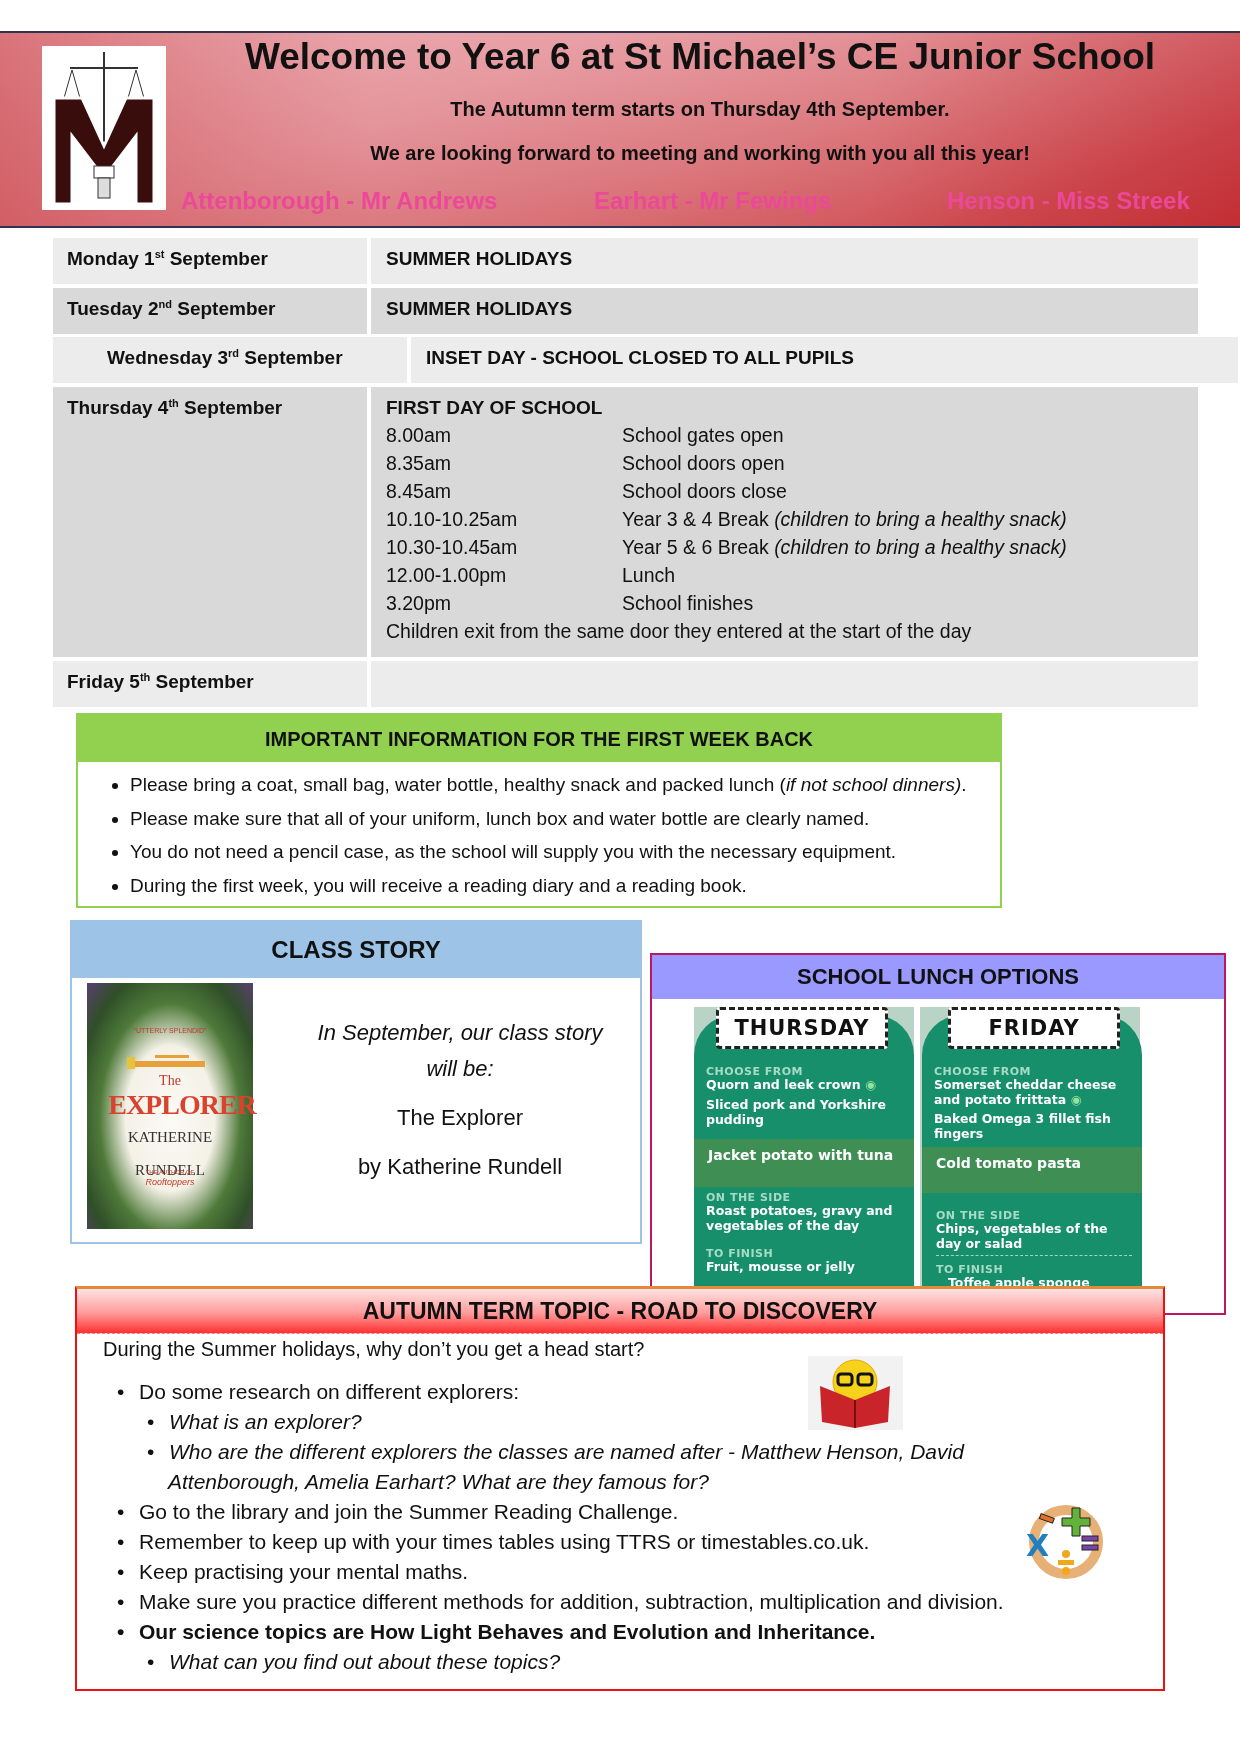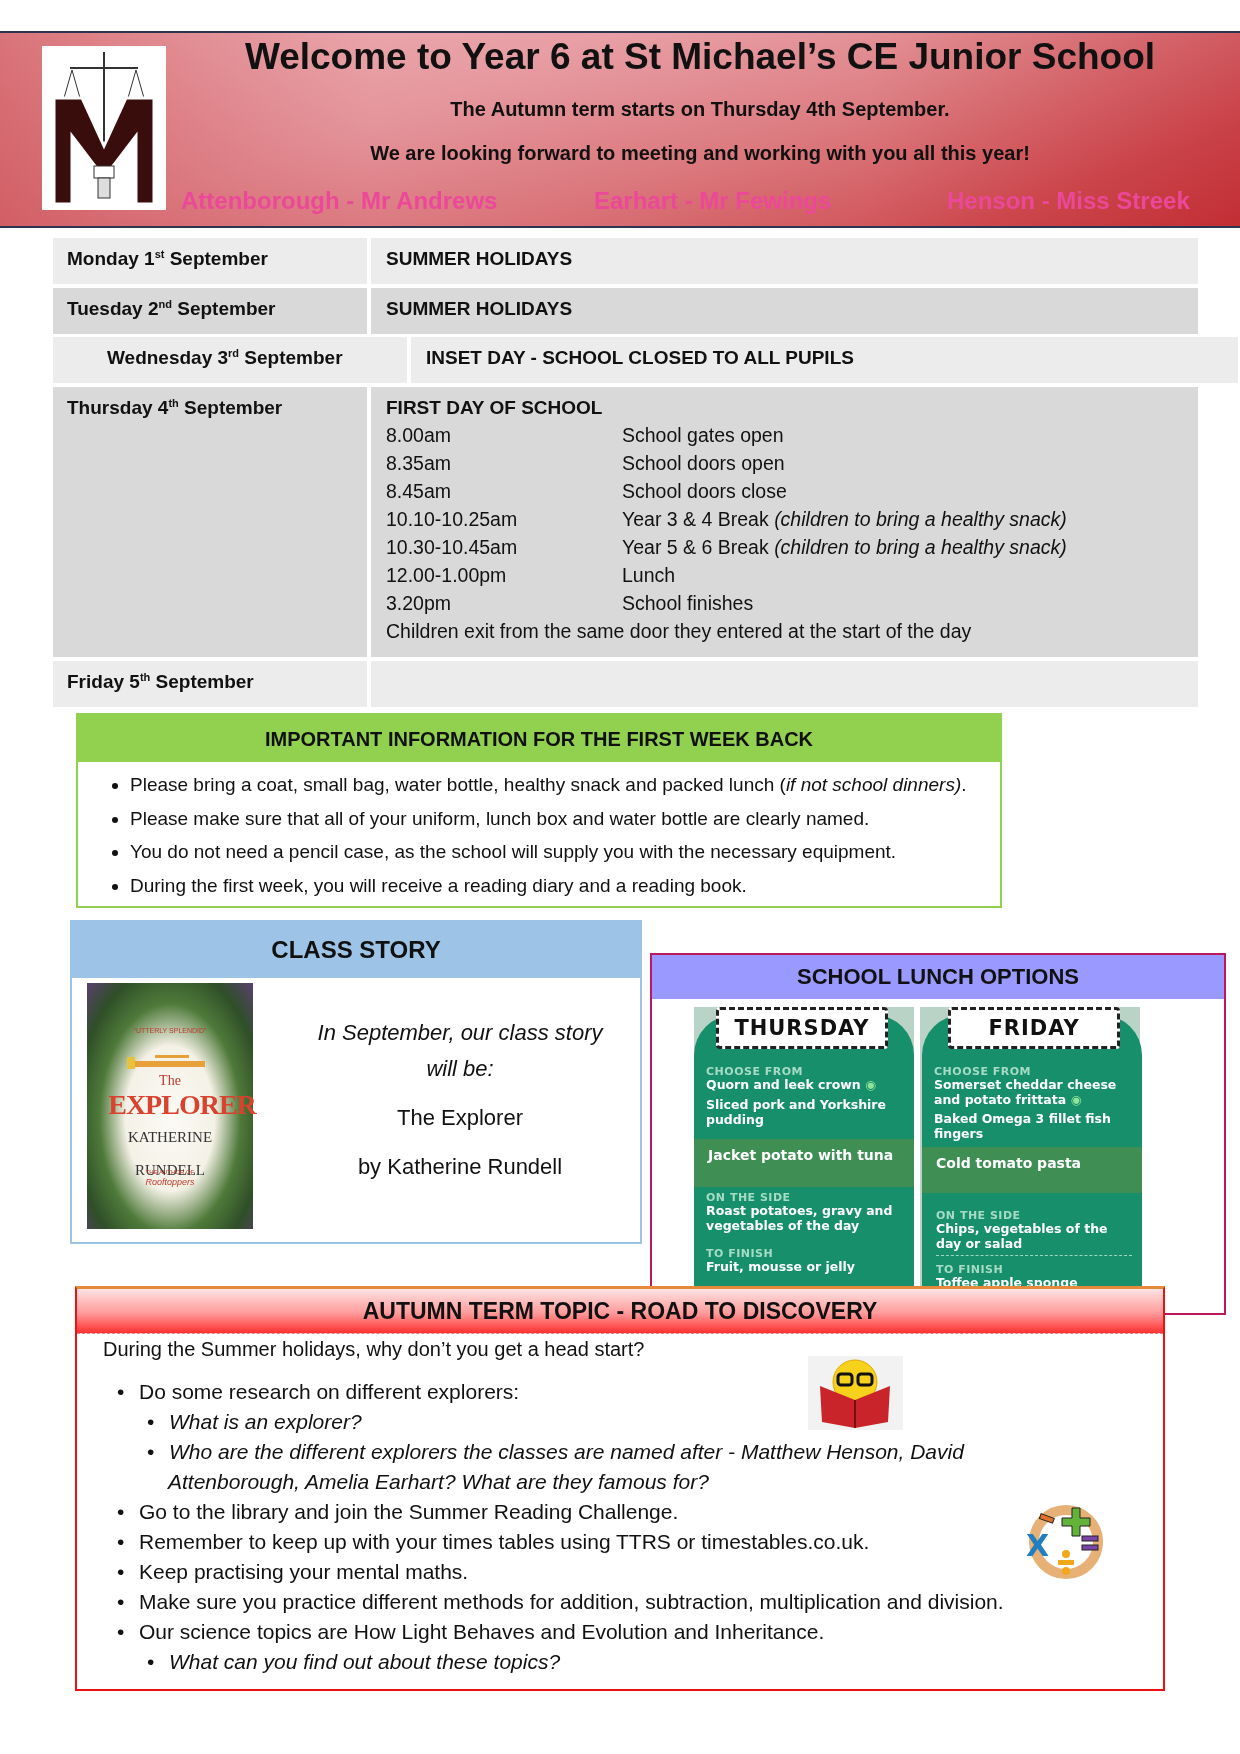--- a/index.html
+++ b/index.html
@@ -174,38 +174,38 @@
   <div class="menu-bg" style="left:268px;"></div>
   <div class="menu" style="left:270px;top:60px;height:294px;">
     <div class="m-cap" style="position:absolute;left:12px;top:50px;">CHOOSE FROM</div>
     <div class="m-item" style="position:absolute;left:12px;top:62px;width:200px;"><span>Somerset cheddar cheese and potato frittata</span> <span style="color:#8fe39b;">◉</span></div>
     <div class="m-item" style="position:absolute;left:12px;top:96px;width:180px;">Baked Omega 3 fillet fish fingers</div>
     <div class="m-band" style="top:132px;height:46px;">Cold tomato pasta</div>
     <div class="m-cap" style="position:absolute;left:14px;top:194px;width:196px;">ON THE SIDE</div>
     <div class="m-item" style="position:absolute;left:14px;top:206px;width:196px;">Chips, vegetables of the day or salad</div>
     <div class="dash" style="position:absolute;left:14px;top:240px;width:196px;"></div>
     <div class="m-cap" style="position:absolute;left:14px;top:248px;">TO FINISH</div>
-    <div class="m-item" style="position:absolute;left:14px;top:260px;width:196px;">Toffee apple sponge</div>
+    <div class="m-item" style="position:absolute;left:26px;top:260px;width:196px;">Toffee apple sponge</div>
   </div>
   <div class="day-label" style="left:296px;top:52px;position:absolute;">FRIDAY</div>
 </div>
 
 <div id="autumn" class="abs">
   <div id="autumn-head">AUTUMN TERM TOPIC - ROAD TO DISCOVERY</div>
 </div>
 <div class="abs" style="left:103px;top:1338px;font-size:20px;">During the Summer holidays, why don’t you get a head start?</div>
 <div class="abs" style="left:117px;top:1380px;font-size:21px;"><span class="bul"></span><span>Do some research on different explorers:</span></div>
 <div class="abs" style="left:147px;top:1410px;font-size:21px;font-style:italic;"><span class="bul" style="width:20px;font-style:normal;"></span><span>What is an explorer?</span></div>
 <div class="abs" style="left:147px;top:1440px;font-size:21px;font-style:italic;"><span class="bul" style="width:20px;font-style:normal;"></span><span>Who are the different explorers the classes are named after - Matthew Henson, David</span></div>
 <div class="abs" style="left:168px;top:1470px;font-size:21px;font-style:italic;">Attenborough, Amelia Earhart? What are they famous for?</div>
 <div class="abs" style="left:117px;top:1500px;font-size:21px;"><span class="bul"></span><span>Go to the library and join the Summer Reading Challenge.</span></div>
 <div class="abs" style="left:117px;top:1530px;font-size:21px;"><span class="bul"></span><span>Remember to keep up with your times tables using TTRS or timestables.co.uk.</span></div>
 <div class="abs" style="left:117px;top:1560px;font-size:21px;"><span class="bul"></span><span>Keep practising your mental maths.</span></div>
 <div class="abs" style="left:117px;top:1590px;font-size:21px;"><span class="bul"></span><span>Make sure you practice different methods for addition, subtraction, multiplication and division.</span></div>
-<div class="abs" style="left:117px;top:1620px;font-size:21px;"><span class="bul"></span><span>Our science topics are How Light Behaves and Evolution and Inheritance.</span></div>
+<div class="abs" style="left:117px;top:1620px;font-size:21px;font-weight:bold;"><span class="bul"></span><span>Our science topics are How Light Behaves and Evolution and Inheritance.</span></div>
 <div class="abs" style="left:147px;top:1650px;font-size:21px;font-style:italic;"><span class="bul" style="width:20px;font-style:normal;"></span><span>What can you find out about these topics?</span></div>
 
 <div class="abs" style="left:808px;top:1356px;width:95px;height:74px;background:#f2f2f2;">
   <svg width="95" height="74" viewBox="0 0 95 74">
     <circle cx="47" cy="26" r="22" fill="#f7d21c" stroke="#e0a800"></circle>
     <rect x="30" y="18" width="14" height="11" rx="3" fill="none" stroke="#111" stroke-width="3"></rect>
     <rect x="50" y="18" width="14" height="11" rx="3" fill="none" stroke="#111" stroke-width="3"></rect>
     <path d="M12 30 L47 44 L82 30 L80 66 L47 72 L14 66 Z" fill="#c9242a"></path>
     <line x1="47" y1="44" x2="47" y2="72" stroke="#7a0d10" stroke-width="2"></line>
   </svg>

